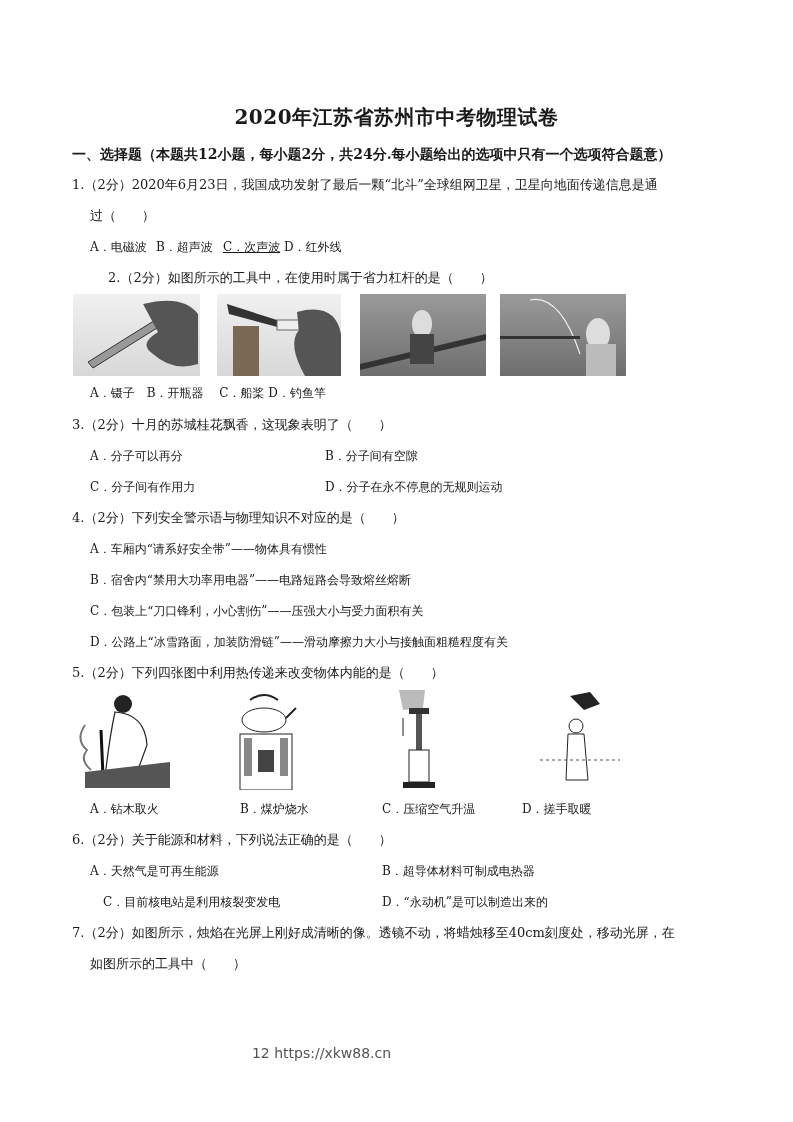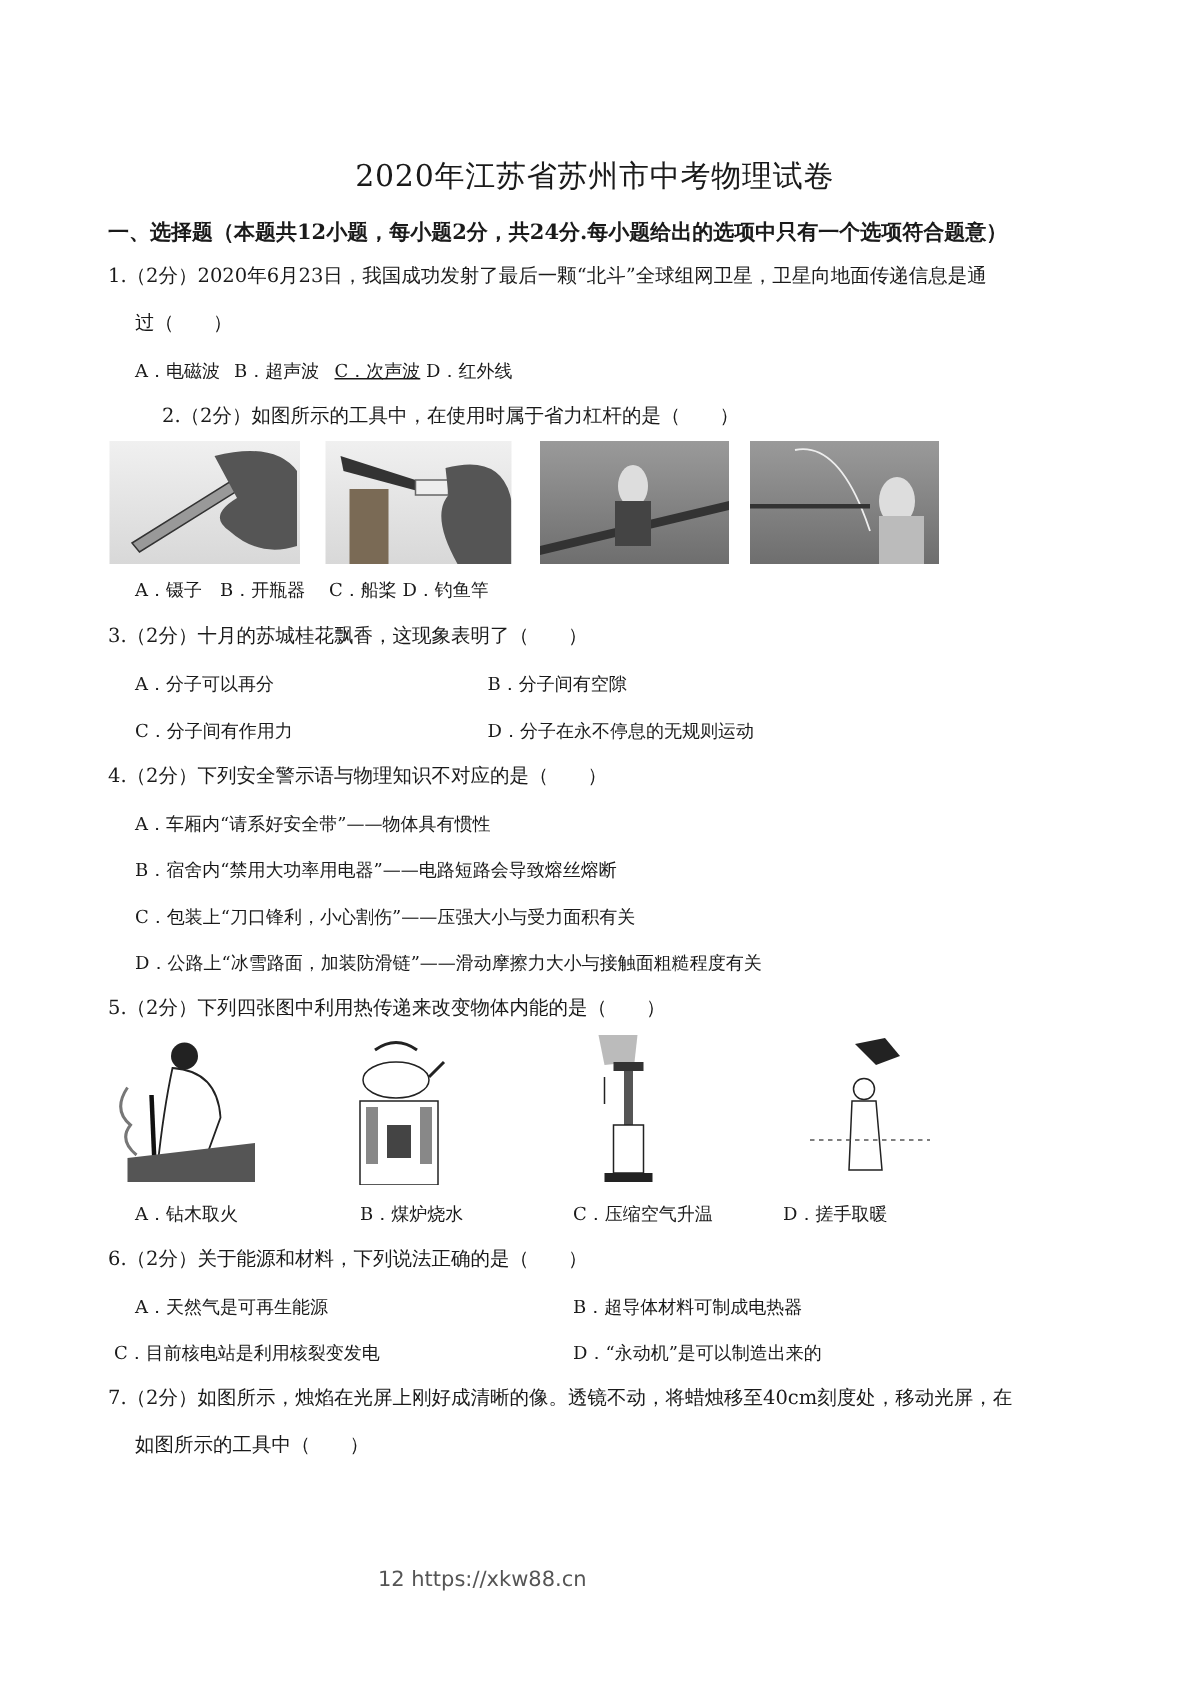--- a/index.html
+++ b/index.html
@@ -4,21 +4,21 @@
 <style>
   html, body { margin: 0; padding: 0; background: #ffffff; }
   body {
     width: 793px; height: 1122px; position: relative; overflow: hidden;
     font-family: "DejaVu Serif", "Liberation Serif", serif;
     color: #1a1a1a;
   }
   .abs { position: absolute; white-space: nowrap; }
   .title {
     left: 0; width: 793px; top: 104px; text-align: center;
-    font-size: 20px; font-weight: normal; letter-spacing: 0.5px;
+    font-size: 20px; font-weight: bold; letter-spacing: 0.5px;
   }
   .line { font-size: 13px; line-height: 18px; }
   .sec { font-weight: bold; font-size: 14px; }
   .opt { font-size: 12px; line-height: 18px; }
   .img {
     position: absolute; background: #f2f2f2; overflow: hidden;
   }
   .photo { background: linear-gradient(#9a9a9a, #6e6e6e); }
   .photo-light { background: linear-gradient(#f0f0f0, #d8d8d8); }
   .footer {
@@ -124,19 +124,19 @@
   </svg>
 </div>
 <div class="abs opt" style="left:90px; top:800px;">A．钻木取火</div>
 <div class="abs opt" style="left:240px; top:800px;">B．煤炉烧水</div>
 <div class="abs opt" style="left:382px; top:800px;">C．压缩空气升温</div>
 <div class="abs opt" style="left:522px; top:800px;">D．搓手取暖</div>
 
 <div class="abs line" style="left:72px; top:831px;">6.（2分）关于能源和材料，下列说法正确的是（　　）</div>
 <div class="abs opt" style="left:90px; top:862px;">A．天然气是可再生能源</div>
 <div class="abs opt" style="left:382px; top:862px;">B．超导体材料可制成电热器</div>
-<div class="abs opt" style="left:76px; top:893px;">C．目前核电站是利用核裂变发电</div>
+<div class="abs opt" style="left:103px; top:893px;">C．目前核电站是利用核裂变发电</div>
 <div class="abs opt" style="left:382px; top:893px;">D．“永动机”是可以制造出来的</div>
 
 <div class="abs line" style="left:72px; top:924px;">7.（2分）如图所示，烛焰在光屏上刚好成清晰的像。透镜不动，将蜡烛移至40cm刻度处，移动光屏，在</div>
 <div class="abs line" style="left:90px; top:955px;">如图所示的工具中（　　）</div>
 
 <div class="abs footer">12 https://xkw88.cn</div>
 
 </body></html>

